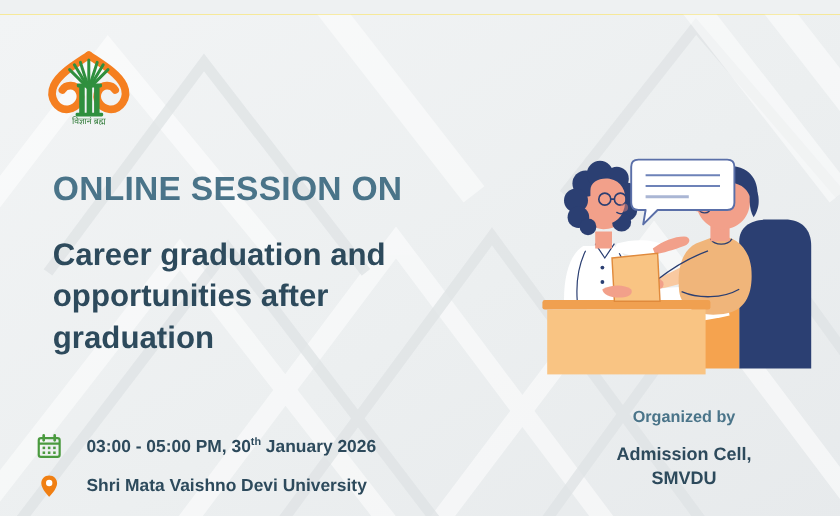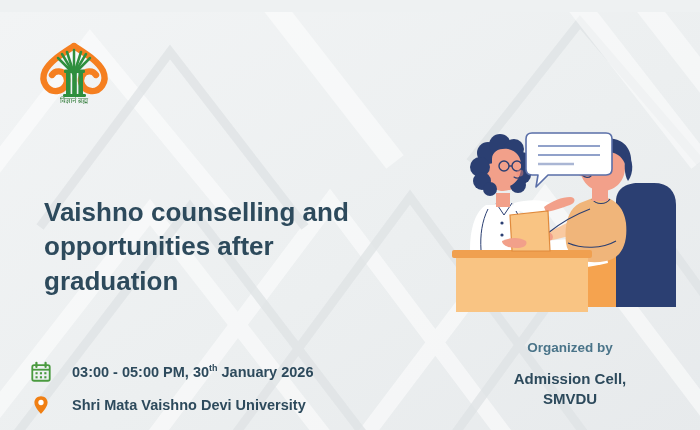--- a/index.html
+++ b/index.html
@@ -121,22 +121,23 @@
         <rect x="44.2" y="38" width="4.6" height="23" rx="1"></rect>
         <rect x="50.4" y="38" width="4.6" height="23" rx="1"></rect>
         <rect x="36" y="35.5" width="21" height="3.4" rx="1.2"></rect>
         <rect x="35" y="60" width="23" height="3" rx="1.2"></rect>
       </g>
 
       <text x="46" y="69" text-anchor="middle" font-size="7.2" fill="#2f7a37" font-family="'Liberation Serif', serif">विज्ञानं ब्रह्म</text>
     </svg>
   </div>
 
-
-  <h1 class="headline">Vaishno counselling and opportunities after graduation</h1>
+  <div class="kicker">ONLINE SESSION ON</div>
+
+  <h1 class="headline">Career graduation and opportunities after graduation</h1>
 
   <div class="meta">
 
     <div class="meta-row">
       <svg class="ico" viewBox="0 0 24 24">
         <rect x="2.5" y="4.5" width="19" height="17" rx="2" fill="none" stroke="#4a9a3f" stroke-width="2"></rect>
         <line x1="2.5" y1="9.5" x2="21.5" y2="9.5" stroke="#4a9a3f" stroke-width="2"></line>
         <line x1="7" y1="2" x2="7" y2="6.5" stroke="#4a9a3f" stroke-width="2.4" stroke-linecap="round"></line>
         <line x1="17" y1="2" x2="17" y2="6.5" stroke="#4a9a3f" stroke-width="2.4" stroke-linecap="round"></line>
         <g fill="#4a9a3f">

